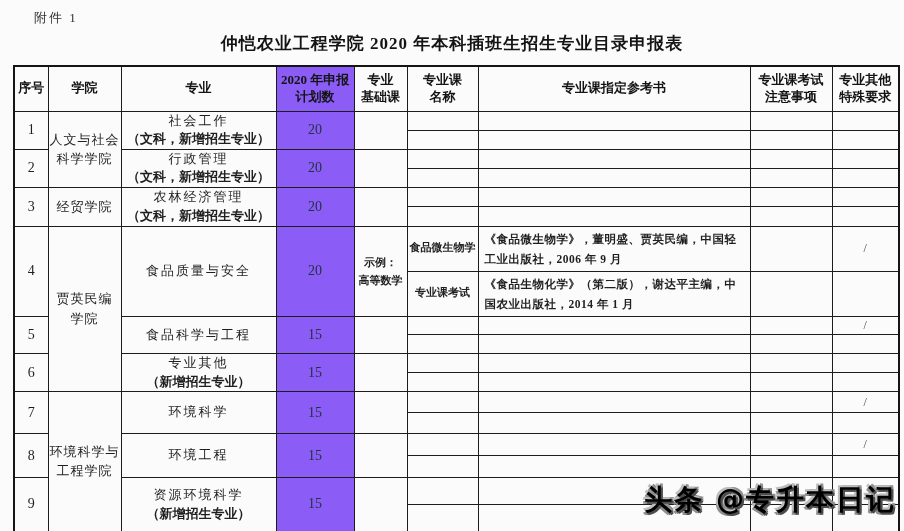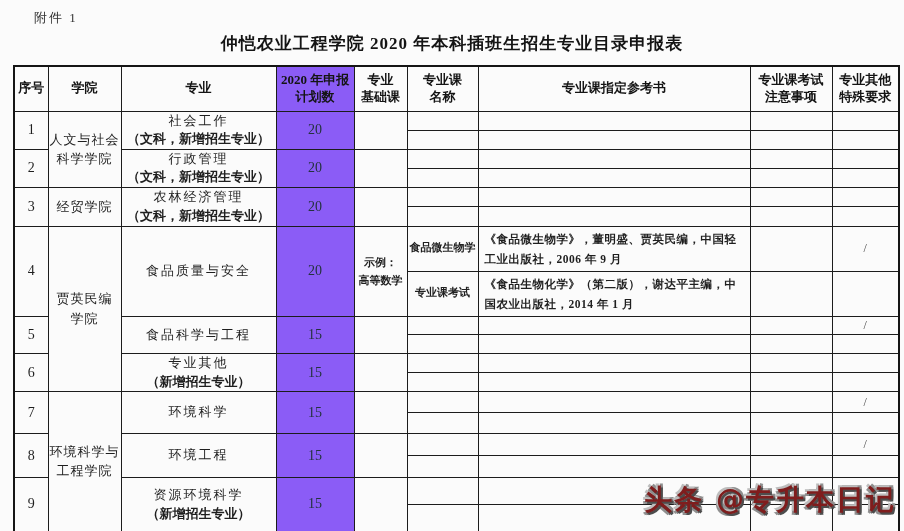--- a/index.html
+++ b/index.html
@@ -40,21 +40,21 @@
   .book-cell {
     font-size:11.5px; font-weight:bold; text-align:left;
     padding:2px 5px 2px 6px; line-height:1.75; letter-spacing:0.5px;
   }
   .notes-cell { font-size:11px; }
   .special-cell { font-size:12px; color:#444; }
   .watermark {
     position:absolute; top:481px; right:8px;
     font-family:"DejaVu Sans","Liberation Sans",sans-serif;
     font-size:28px; font-weight:bold; letter-spacing:2px;
-    color:#7f1d1d;
+    color:#000000;
     text-shadow:
       2px 2px 0 #4d4d4d, -2px -2px 0 #bdbdbd,
       2px -2px 0 #8f8f8f, -2px 2px 0 #8f8f8f,
       0 2px 0 #6a6a6a, 2px 0 0 #6a6a6a;
     z-index:5;
   }
 </style>
 </head>
 <body>
 

